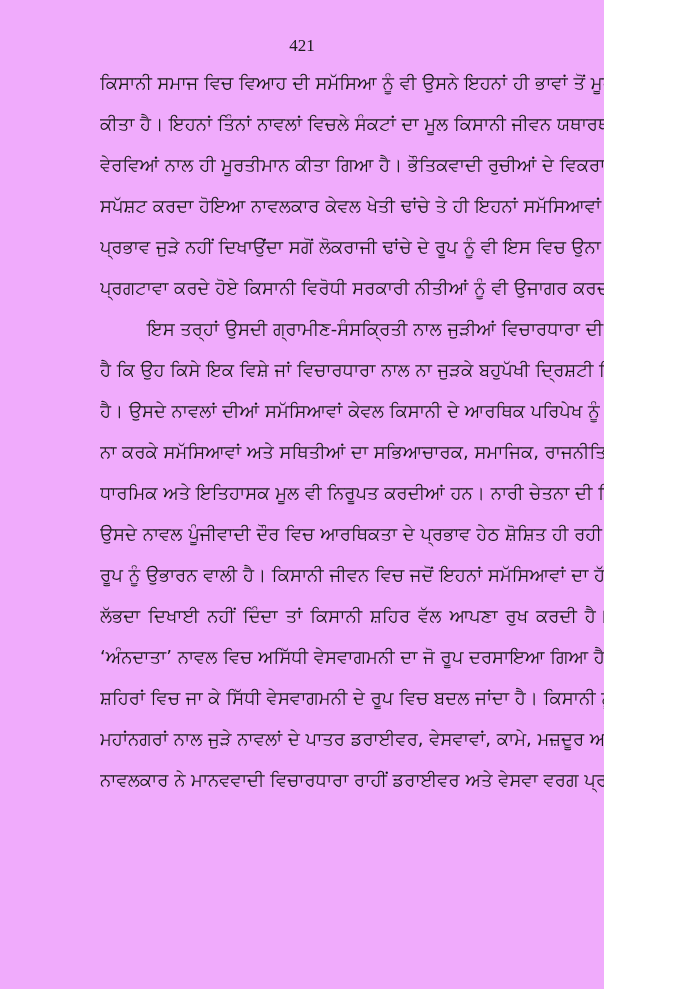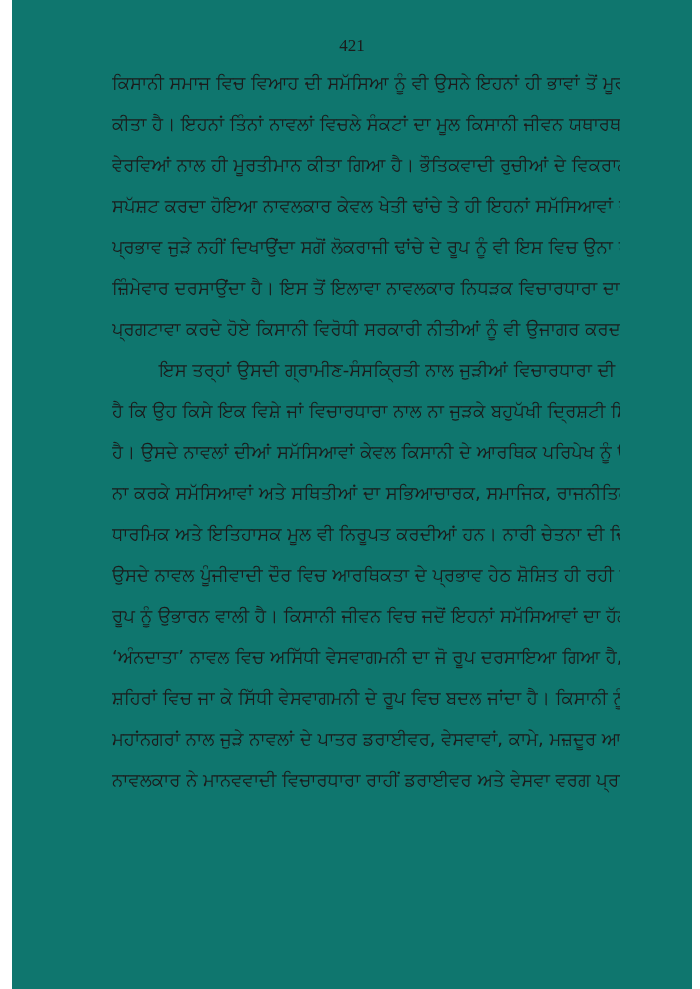--- a/index.html
+++ b/index.html
@@ -2,26 +2,25 @@
 <html><head>
 <meta charset="utf-8">
 <style>
   html, body {
     margin: 0;
     padding: 0;
     background: #ffffff;
   }
   .page {
     position: relative;
-    width: 680px;
+    width: 604px;
     height: 989px;
-    background: #0f766e;
+    background: #f0abfc;
     color: #1b1b1b;
     overflow: hidden;
-    margin-left: 12px;
   }
   .page-number {
     position: absolute;
     top: 36px;
     left: 0;
     width: 100%;
     text-align: center;
     font-family: "Liberation Serif", serif;
     font-size: 17px;
     color: #1b1b1b;
@@ -59,32 +58,32 @@
   <div class="page-number">421</div>
 
   <div class="text-block">
 
     <div class="paragraph">
       <div class="line">ਕਿਸਾਨੀ ਸਮਾਜ ਵਿਚ ਵਿਆਹ ਦੀ ਸਮੱਸਿਆ ਨੂੰ ਵੀ ਉਸਨੇ ਇਹਨਾਂ ਹੀ ਭਾਵਾਂ ਤੋਂ ਮੂਰਤੀਮਾਨ</div>
       <div class="line">ਕੀਤਾ ਹੈ। ਇਹਨਾਂ ਤਿੰਨਾਂ ਨਾਵਲਾਂ ਵਿਚਲੇ ਸੰਕਟਾਂ ਦਾ ਮੂਲ ਕਿਸਾਨੀ ਜੀਵਨ ਯਥਾਰਥ ਦੇ</div>
       <div class="line">ਵੇਰਵਿਆਂ ਨਾਲ ਹੀ ਮੂਰਤੀਮਾਨ ਕੀਤਾ ਗਿਆ ਹੈ। ਭੌਤਿਕਵਾਦੀ ਰੁਚੀਆਂ ਦੇ ਵਿਕਰਾਲ ਰੂਪ ਨੂੰ</div>
       <div class="line">ਸਪੱਸ਼ਟ ਕਰਦਾ ਹੋਇਆ ਨਾਵਲਕਾਰ ਕੇਵਲ ਖੇਤੀ ਢਾਂਚੇ ਤੇ ਹੀ ਇਹਨਾਂ ਸਮੱਸਿਆਵਾਂ ਦੇ</div>
       <div class="line">ਪ੍ਰਭਾਵ ਜੁੜੇ ਨਹੀਂ ਦਿਖਾਉਂਦਾ ਸਗੋਂ ਲੋਕਰਾਜੀ ਢਾਂਚੇ ਦੇ ਰੂਪ ਨੂੰ ਵੀ ਇਸ ਵਿਚ ਉਨਾ ਹੀ</div>
-      <div class="line">ਜ਼ਿੰਮੇਵਾਰ ਦਰਸਾਉਂਦਾ ਹੈ। ਇਸ ਤੋਂ ਇਲਾਵਾ ਨਾਵਲਕਾਰ ਨਿਧੜਕ ਵਿਚਾਰਧਾਰਾ ਦਾ</div>
       <div class="line">ਪ੍ਰਗਟਾਵਾ ਕਰਦੇ ਹੋਏ ਕਿਸਾਨੀ ਵਿਰੋਧੀ ਸਰਕਾਰੀ ਨੀਤੀਆਂ ਨੂੰ ਵੀ ਉਜਾਗਰ ਕਰਦਾ ਹੈ।</div>
     </div>
 
     <div class="paragraph">
       <div class="line indent">ਇਸ ਤਰ੍ਹਾਂ ਉਸਦੀ ਗ੍ਰਾਮੀਣ-ਸੰਸਕ੍ਰਿਤੀ ਨਾਲ ਜੁੜੀਆਂ ਵਿਚਾਰਧਾਰਾ ਦੀ ਵਿਲੱਖਣਤਾ</div>
       <div class="line">ਹੈ ਕਿ ਉਹ ਕਿਸੇ ਇਕ ਵਿਸ਼ੇ ਜਾਂ ਵਿਚਾਰਧਾਰਾ ਨਾਲ ਨਾ ਜੁੜਕੇ ਬਹੁਪੱਖੀ ਦ੍ਰਿਸ਼ਟੀ ਸਿਰਜਦਾ</div>
       <div class="line">ਹੈ। ਉਸਦੇ ਨਾਵਲਾਂ ਦੀਆਂ ਸਮੱਸਿਆਵਾਂ ਕੇਵਲ ਕਿਸਾਨੀ ਦੇ ਆਰਥਿਕ ਪਰਿਪੇਖ ਨੂੰ ਉਜਾਗਰ</div>
       <div class="line">ਨਾ ਕਰਕੇ ਸਮੱਸਿਆਵਾਂ ਅਤੇ ਸਥਿਤੀਆਂ ਦਾ ਸਭਿਆਚਾਰਕ, ਸਮਾਜਿਕ, ਰਾਜਨੀਤਿਕ,</div>
       <div class="line">ਧਾਰਮਿਕ ਅਤੇ ਇਤਿਹਾਸਕ ਮੂਲ ਵੀ ਨਿਰੂਪਤ ਕਰਦੀਆਂ ਹਨ। ਨਾਰੀ ਚੇਤਨਾ ਦੀ ਦ੍ਰਿਸ਼ਟੀ ਤੋਂ</div>
       <div class="line">ਉਸਦੇ ਨਾਵਲ ਪੂੰਜੀਵਾਦੀ ਦੌਰ ਵਿਚ ਆਰਥਿਕਤਾ ਦੇ ਪ੍ਰਭਾਵ ਹੇਠ ਸ਼ੋਸ਼ਿਤ ਹੀ ਰਹੀ ਨਾਰੀ ਦੇ</div>
       <div class="line">ਰੂਪ ਨੂੰ ਉਭਾਰਨ ਵਾਲੀ ਹੈ। ਕਿਸਾਨੀ ਜੀਵਨ ਵਿਚ ਜਦੋਂ ਇਹਨਾਂ ਸਮੱਸਿਆਵਾਂ ਦਾ ਹੱਲ</div>
+      <div class="line">ਲੱਭਦਾ ਦਿਖਾਈ ਨਹੀਂ ਦਿੰਦਾ ਤਾਂ ਕਿਸਾਨੀ ਸ਼ਹਿਰ ਵੱਲ ਆਪਣਾ ਰੁਖ ਕਰਦੀ ਹੈ।</div>
       <div class="line">‘ਅੰਨਦਾਤਾ’ ਨਾਵਲ ਵਿਚ ਅਸਿੱਧੀ ਵੇਸਵਾਗਮਨੀ ਦਾ ਜੋ ਰੂਪ ਦਰਸਾਇਆ ਗਿਆ ਹੈ, ਉਹ</div>
       <div class="line">ਸ਼ਹਿਰਾਂ ਵਿਚ ਜਾ ਕੇ ਸਿੱਧੀ ਵੇਸਵਾਗਮਨੀ ਦੇ ਰੂਪ ਵਿਚ ਬਦਲ ਜਾਂਦਾ ਹੈ। ਕਿਸਾਨੀ ਨੂੰ ਸ਼ਹਿਰਾਂ</div>
       <div class="line">ਮਹਾਂਨਗਰਾਂ ਨਾਲ ਜੁੜੇ ਨਾਵਲਾਂ ਦੇ ਪਾਤਰ ਡਰਾਈਵਰ, ਵੇਸਵਾਵਾਂ, ਕਾਮੇ, ਮਜ਼ਦੂਰ ਆਦਿ ਹਨ।</div>
       <div class="line">ਨਾਵਲਕਾਰ ਨੇ ਮਾਨਵਵਾਦੀ ਵਿਚਾਰਧਾਰਾ ਰਾਹੀਂ ਡਰਾਈਵਰ ਅਤੇ ਵੇਸਵਾ ਵਰਗ ਪ੍ਰਤੀ ਆਮ</div>
     </div>
 
   </div>
 
 </div>
 

